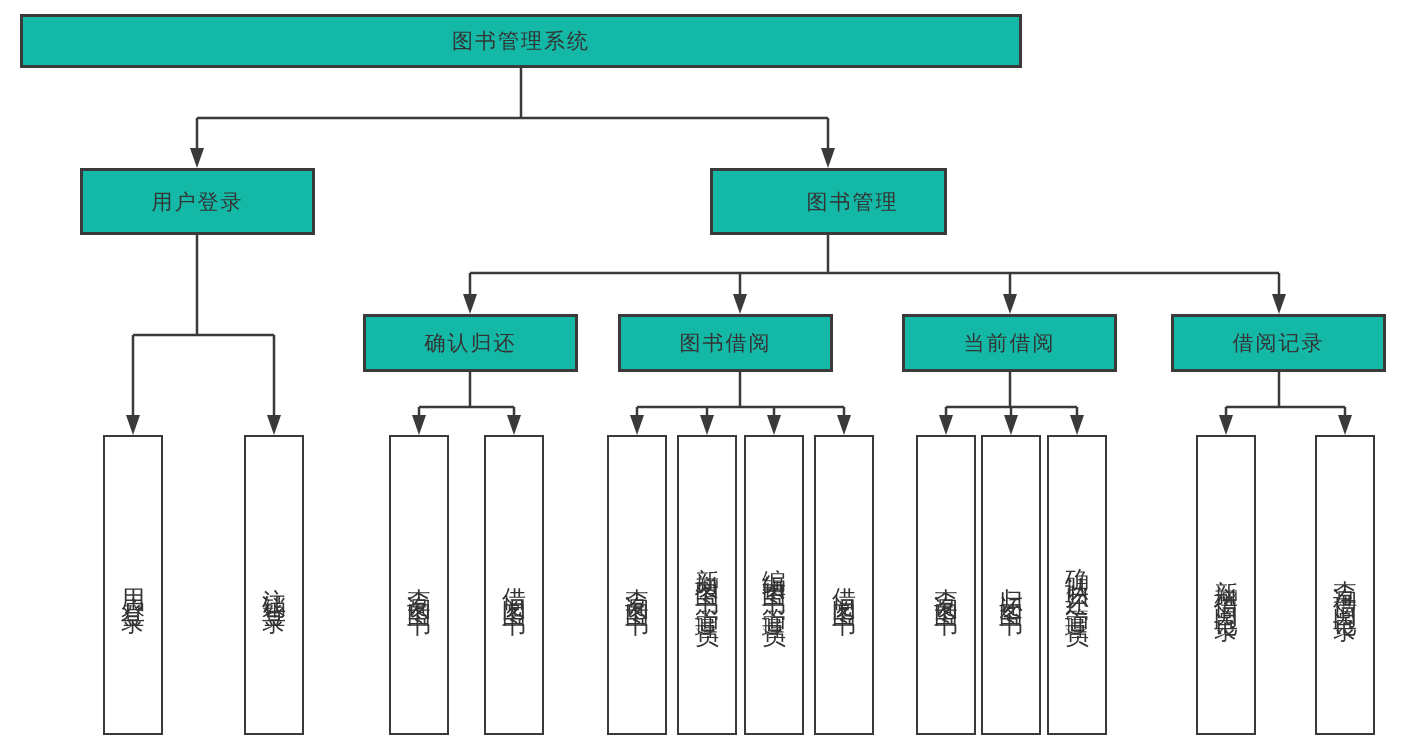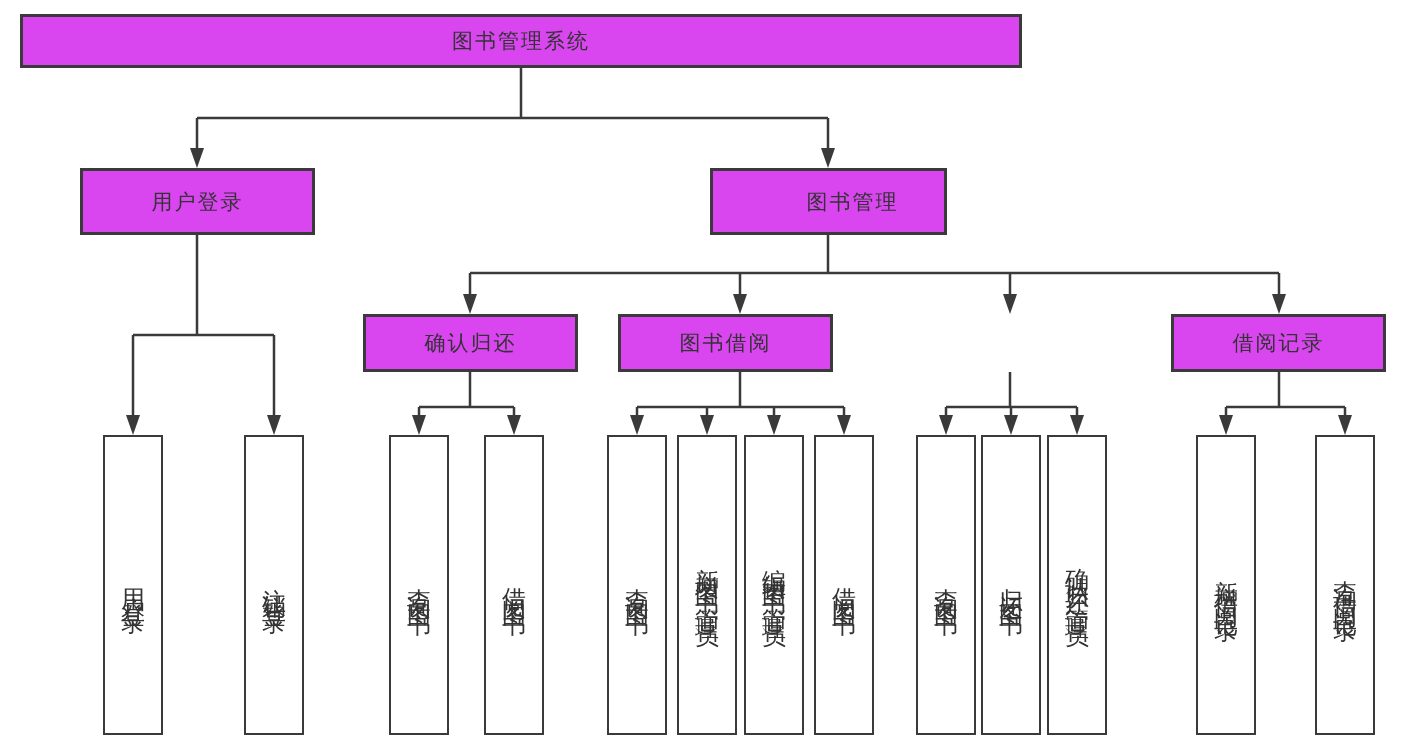--- a/index.html
+++ b/index.html
@@ -18,21 +18,21 @@
   #connectors {
     position: absolute;
     left: 0;
     top: 0;
     pointer-events: none;
   }
   .hbox {
     position: absolute;
     box-sizing: border-box;
     border: 3px solid #3a3a3a;
-    background: #d946ef;
+    background: #14b8a6;
     display: flex;
     align-items: center;
     justify-content: center;
     font-size: 21px;
     letter-spacing: 2px;
     color: #333333;
     white-space: nowrap;
   }
   .vbox {
     position: absolute;
@@ -120,20 +120,23 @@
   <div class="hbox" style="left:710px; top:168px; width:237px; height:67px;padding-left:48px;">
     <span>图书管理</span>
   </div>
 
   <div class="hbox" style="left:363px; top:314px; width:215px; height:58px;">
     <span>确认归还</span>
   </div>
   <div class="hbox" style="left:618px; top:314px; width:215px; height:58px;">
     <span>图书借阅</span>
   </div>
+  <div class="hbox" style="left:902px; top:314px; width:215px; height:58px;">
+    <span>当前借阅</span>
+  </div>
   <div class="hbox" style="left:1171px; top:314px; width:215px; height:58px;">
     <span>借阅记录</span>
   </div>
 
   <div class="vbox" style="left:103px;">
     <span class="vtext">用户登录</span>
   </div>
   <div class="vbox" style="left:244px;">
     <span class="vtext">注销登录</span>
   </div>

